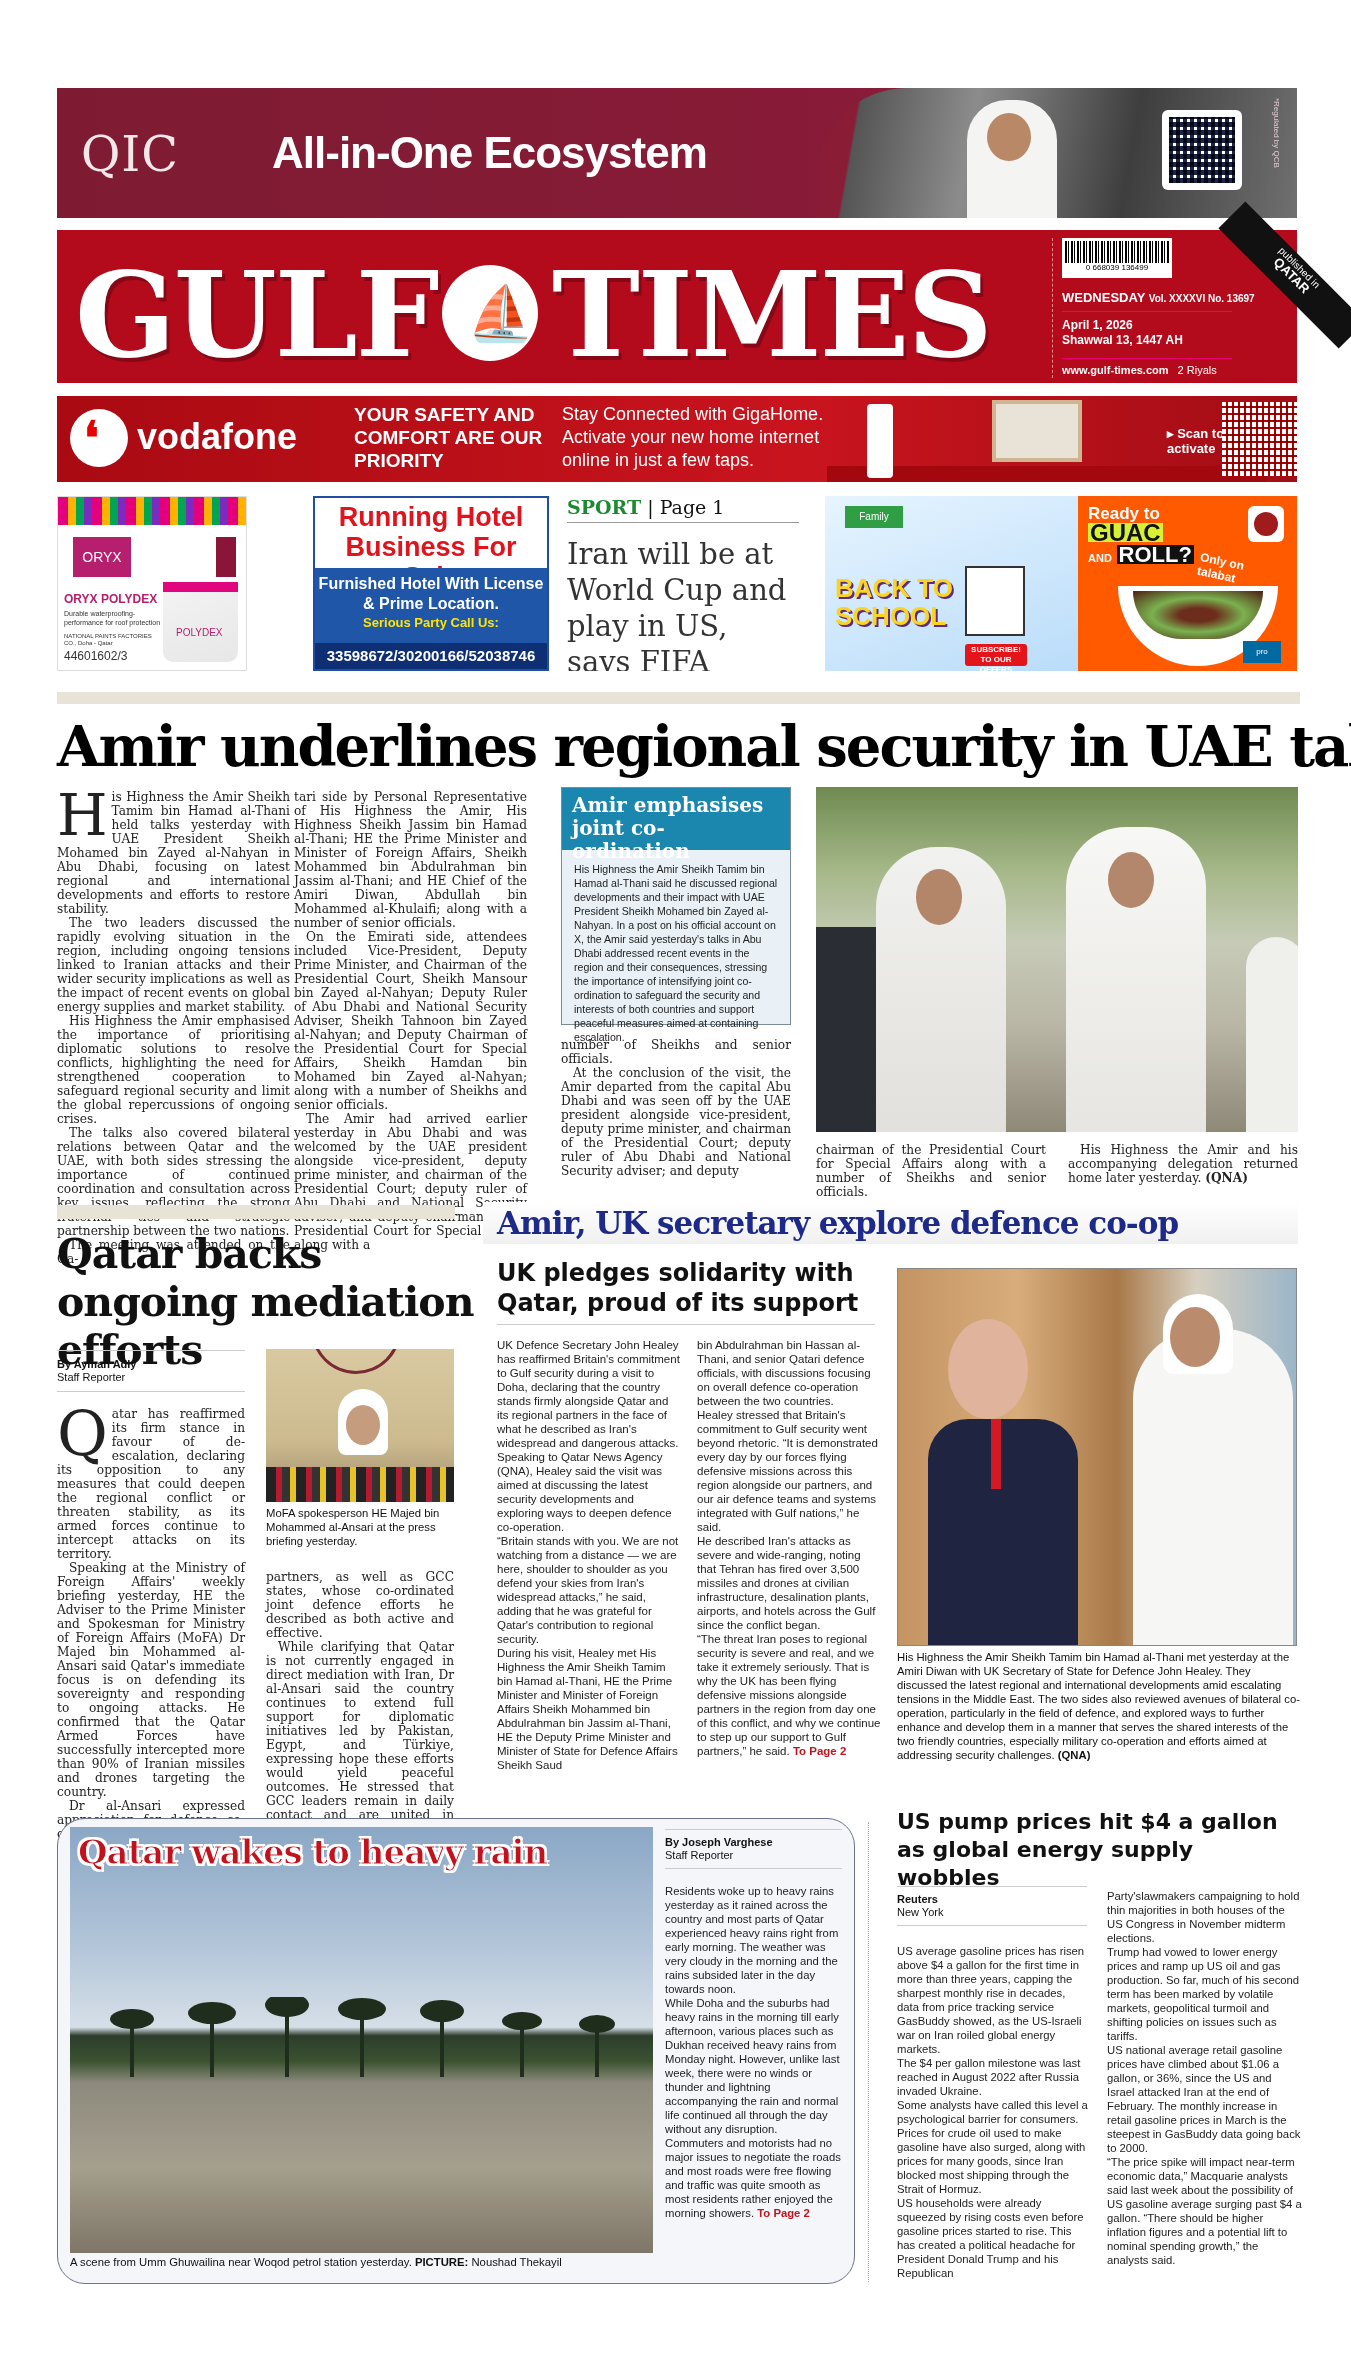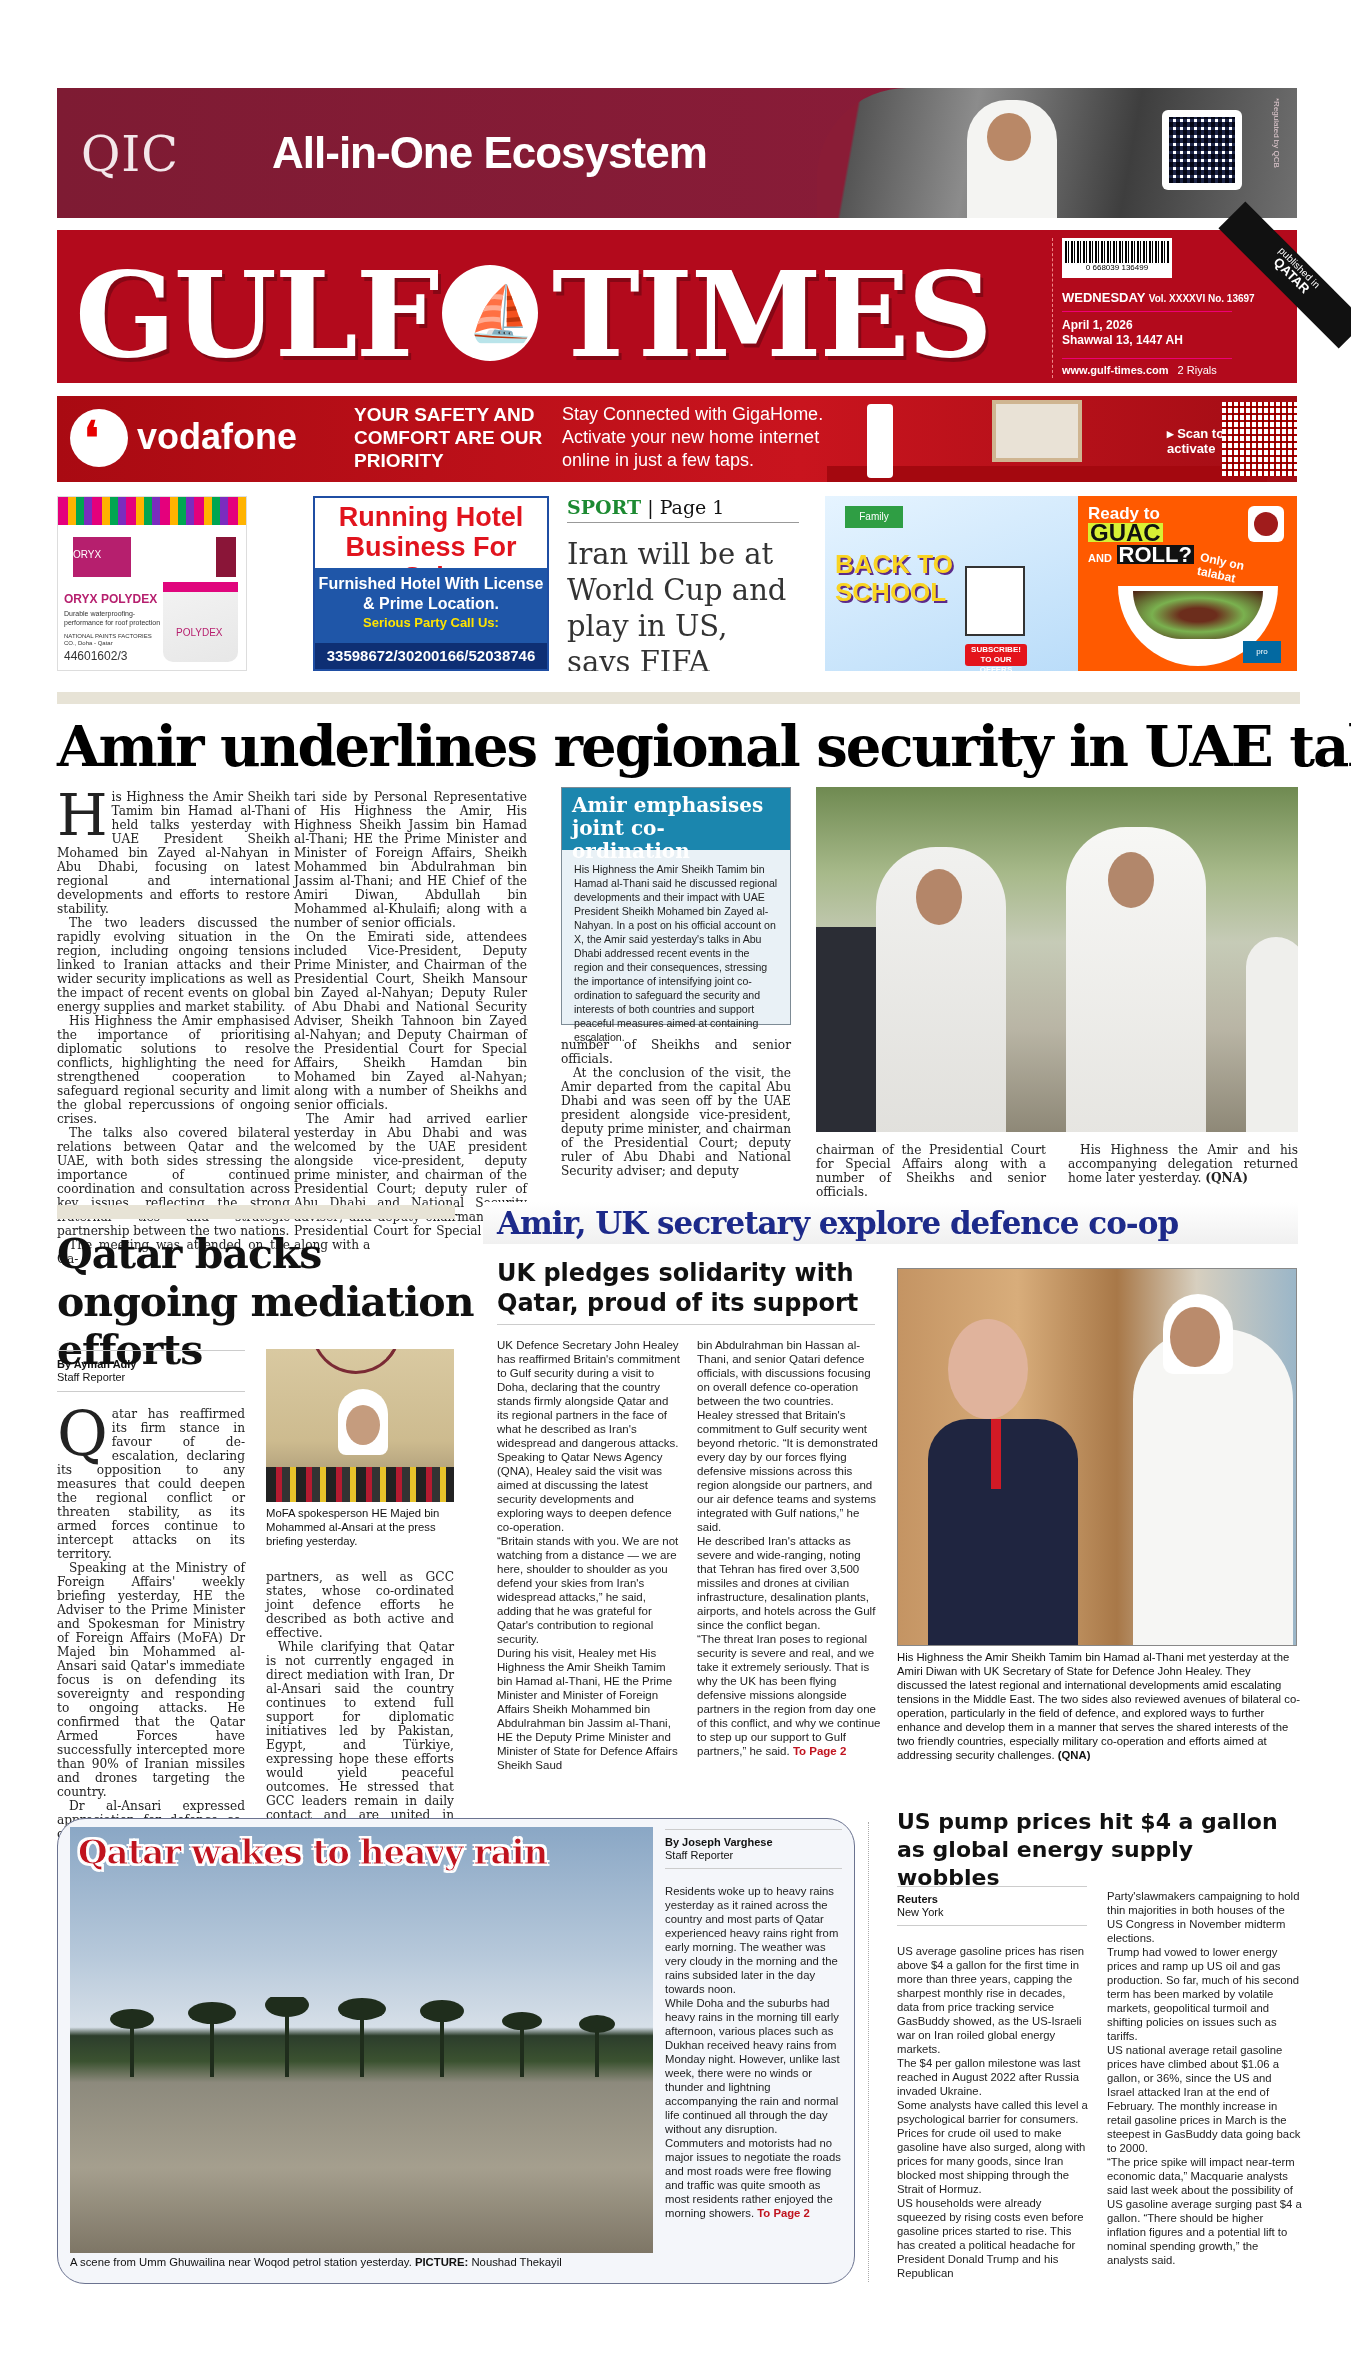--- a/index.html
+++ b/index.html
@@ -37,37 +37,37 @@
 #voda .copy{left:505px;top:7px;width:270px;font-size:18px;line-height:23px;color:#fff;font-family:"Liberation Sans",sans-serif}
 #voda .router{left:810px;top:8px;width:26px;height:74px;background:#fff;border-radius:4px}
 #voda .shelf{left:770px;top:70px;width:440px;height:16px;background:#a4080f}
 #voda .frame{left:935px;top:4px;width:90px;height:62px;background:#e9e2d6;border:4px solid #cfb591}
 #voda .scan{left:1110px;top:30px;font-size:13px;color:#fff;font-weight:bold;font-family:"Liberation Sans",sans-serif}
 #voda .qr{left:1165px;top:6px;width:76px;height:74px;background:repeating-linear-gradient(90deg,#fff 0 4px,#a00 4px 6px),repeating-linear-gradient(0deg,#fff 0 5px,#a00 5px 7px);background-blend-mode:multiply}
 
 .ad{top:496px;height:175px;overflow:hidden}
 #oryx{left:57px;width:190px;background:#fff;border:1px solid #ddd}
 #oryx .fringe{left:0;top:0;width:190px;height:28px;background:repeating-linear-gradient(90deg,#e4007c 0 10px,#ffb300 10px 18px,#00a651 18px 26px,#7b2cbf 26px 34px)}
-#oryx .mark{left:15px;top:40px;width:58px;height:40px;background:#b61f6e;color:#fff;font-size:10px;text-align:left;padding-top:12px;font-family:"Liberation Sans",sans-serif}
+#oryx .mark{left:15px;top:40px;width:58px;height:40px;background:#b61f6e;color:#fff;font-size:14px;text-align:center;padding-top:12px;font-family:"Liberation Sans",sans-serif}
 #oryx .flag{left:150px;top:40px;width:28px;height:40px;background:linear-gradient(90deg,#fff 30%,#8a1538 30%)}
 #oryx .can{left:105px;top:85px;width:75px;height:80px;background:linear-gradient(160deg,#f2f2f2,#e7e7e7);border-top:10px solid #e0067d;border-radius:0 0 10px 10px}
 #oryx .txt{left:6px;font-family:"Liberation Sans",sans-serif;color:#333}
 #hotel{left:313px;width:236px;background:#fff;border:2px solid #1f4ea3}
 #hotel .h1{left:0;top:4px;width:232px;text-align:center;font-family:"Liberation Sans",sans-serif;font-weight:bold;font-size:27px;line-height:30px;color:#e1141e}
 #hotel .blue{left:0;top:70px;width:232px;height:101px;background:#1f56a8;color:#fff;text-align:center;font-family:"Liberation Sans",sans-serif;font-weight:bold}
 #hotel .blue .l1{font-size:16px;line-height:20px;padding-top:6px}
 #hotel .l2{font-size:13px;color:#ffe400;margin-top:1px}
 #hotel .phone{position:absolute;left:0;bottom:0;width:232px;height:26px;background:#0e2f74;font-size:15px;line-height:26px}
 #sport{left:567px;width:232px;background:#fff}
 #sport .kick{left:0;top:0;width:232px;border-bottom:1px solid #999;padding-bottom:4px;font-family:"DejaVu Serif",serif;font-size:19px}
 #sport .kick b{color:#1d8a32}
 #sport .head{left:0;top:40px;width:232px;font-family:"DejaVu Serif",serif;font-size:29px;line-height:36px;color:#333;font-weight:300}
 #family{left:825px;width:269px;background:linear-gradient(160deg,#e6f4ff,#b9dcf9)}
 #family .brand{left:20px;top:10px;width:58px;height:22px;background:#2f9e44;color:#fff;font-size:10px;text-align:center;line-height:22px;font-family:"Liberation Sans",sans-serif}
-#family .b2s{left:10px;top:54px;font-family:"Liberation Sans",sans-serif;font-weight:bold;font-size:26px;line-height:28px;color:#f9d423;text-shadow:2px 2px 0 #5c2a8a}
+#family .b2s{left:10px;top:78px;font-family:"Liberation Sans",sans-serif;font-weight:bold;font-size:26px;line-height:28px;color:#f9d423;text-shadow:2px 2px 0 #5c2a8a}
 #family .qr{left:140px;top:70px;width:60px;height:70px;background:#fff;border:2px solid #333}
 #family .sub{left:140px;top:148px;width:62px;height:22px;background:#e4141b;color:#fff;font-size:8px;font-family:"Liberation Sans",sans-serif;text-align:center;font-weight:bold;line-height:10px;border-radius:3px;padding-top:1px}
 #talabat{left:1078px;width:219px;background:#ff5a00}
 #talabat .q{left:10px;top:8px;font-family:"Liberation Sans",sans-serif;font-weight:bold;color:#fff;font-size:17px;line-height:19px}
 #talabat .q .guac{display:inline-block;background:#d8f034;color:#111;font-size:24px;padding:0 2px}
 #talabat .q .roll{display:inline-block;background:#111;color:#fff;font-size:22px;padding:0 2px}
 #talabat .logo{left:170px;top:10px;width:36px;height:36px;background:#fff;border-radius:6px}
 #talabat .logo div{margin:6px;width:24px;height:24px;border-radius:50%;background:#a01c1c}
 #talabat .bowl{left:40px;top:90px;width:160px;height:80px;background:#fff;border-radius:0 0 80px 80px}
 #talabat .food{left:55px;top:95px;width:130px;height:48px;border-radius:0 0 65px 65px;background:radial-gradient(#6c2d1c 20%,#7ab14f 50%,#4c1d12)}

